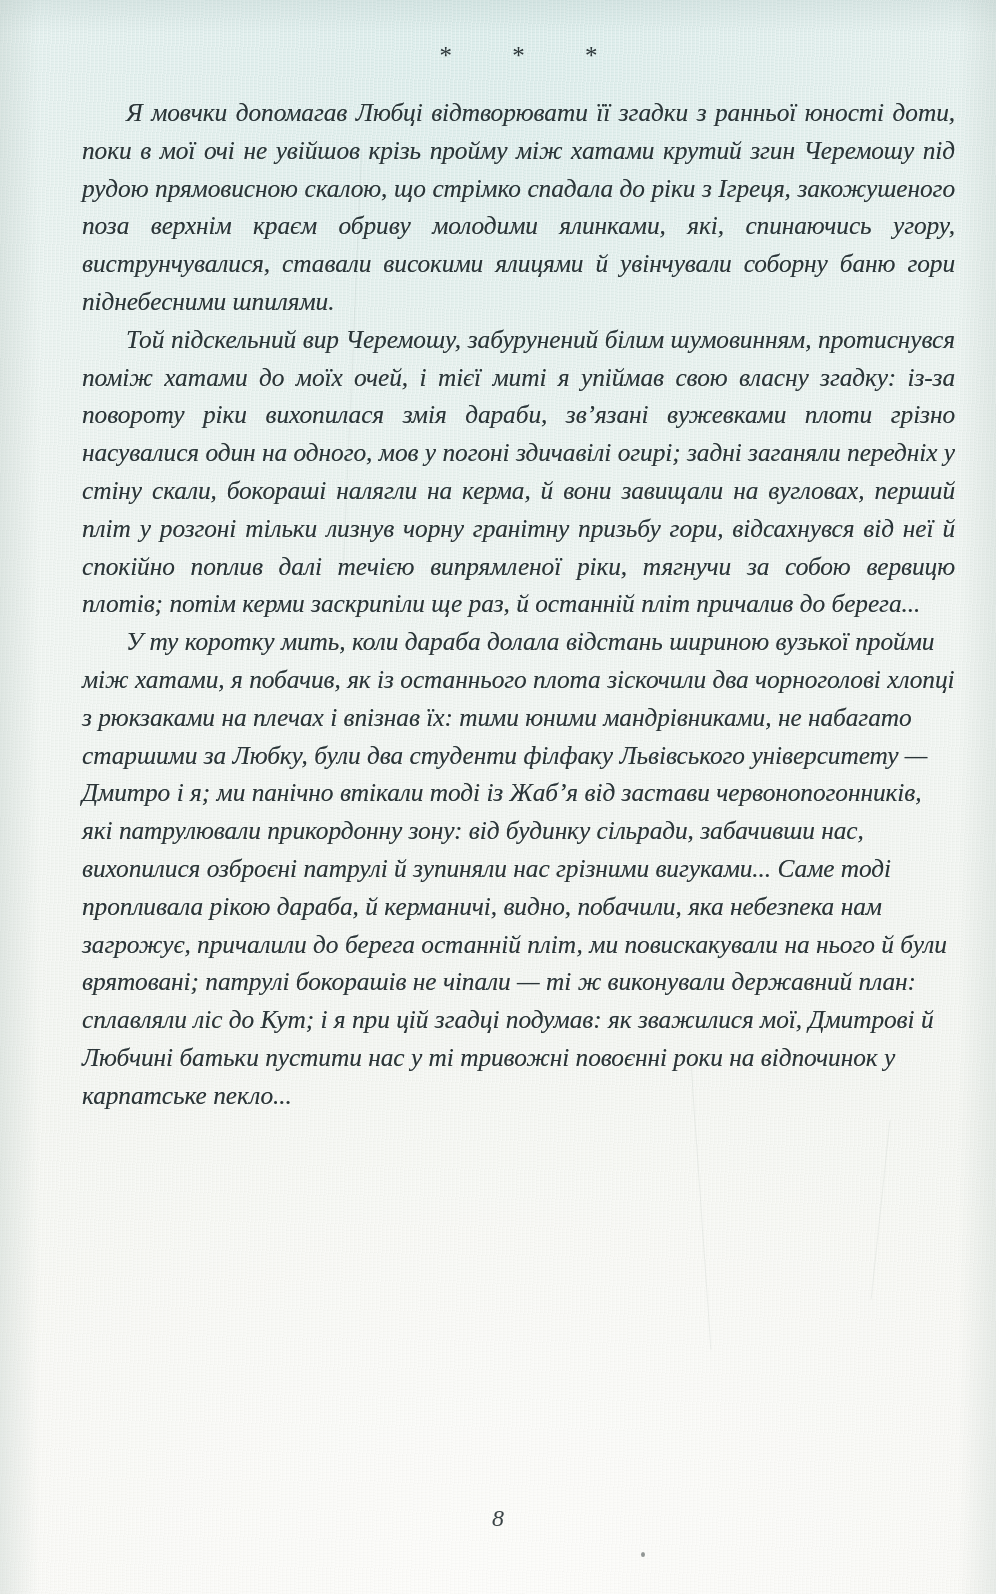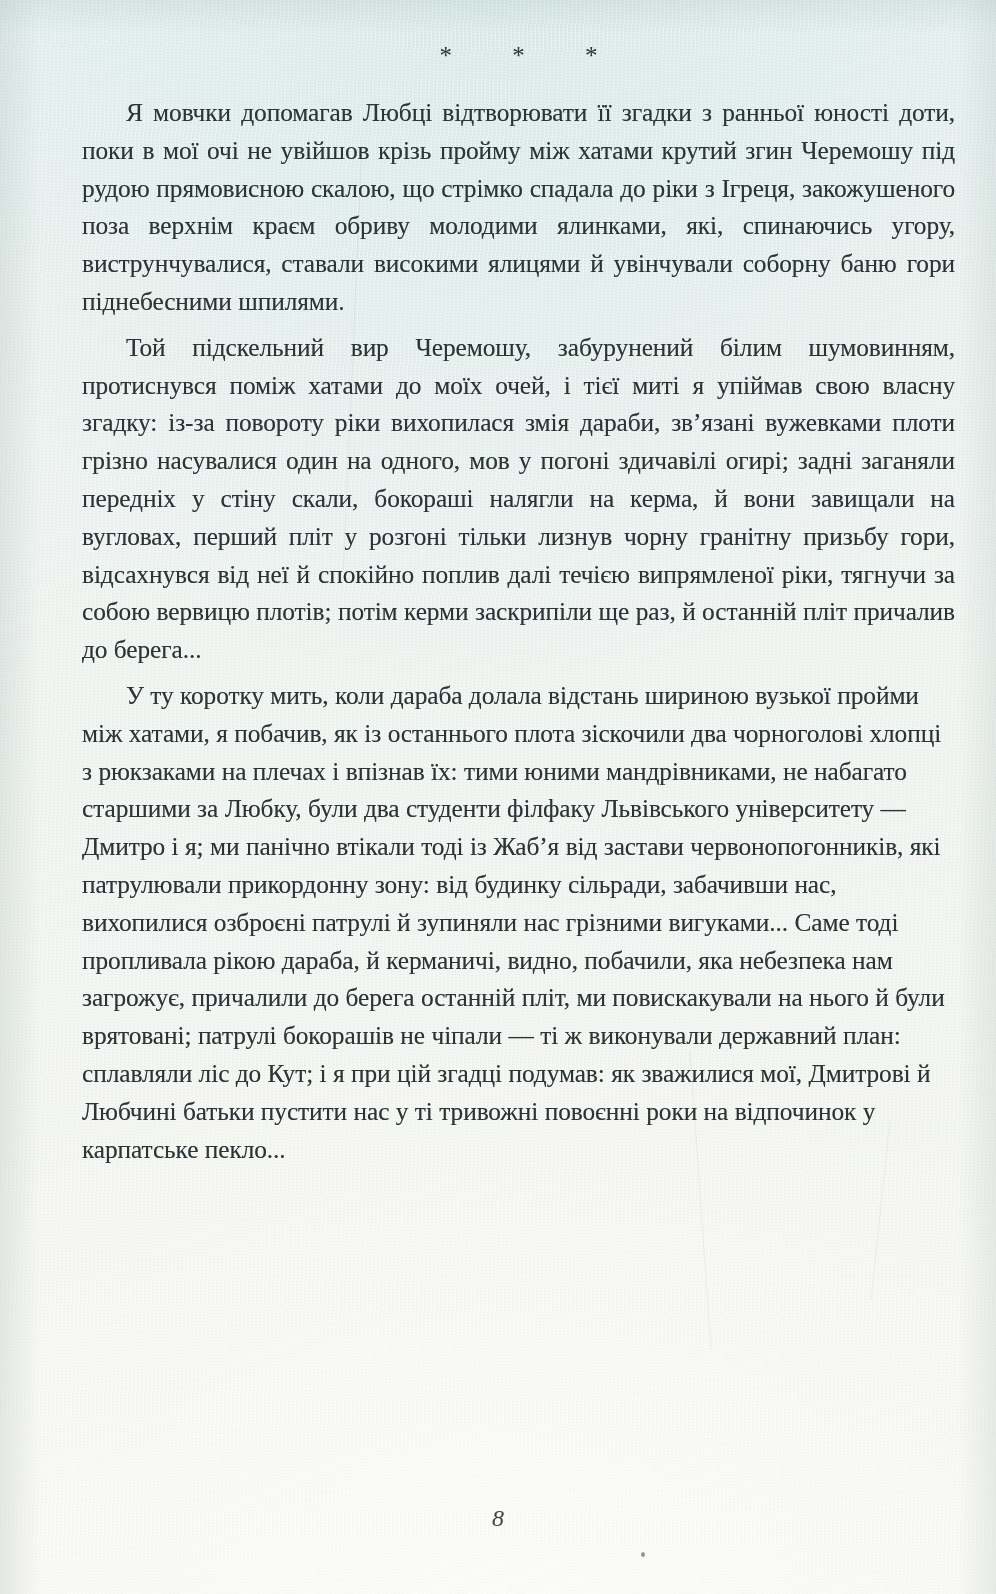--- a/index.html
+++ b/index.html
@@ -86,22 +86,23 @@
     margin: 0;
     text-indent: 44px;
     text-align: justify;
     font-size: 25.4px;
     line-height: 37.8px;
     color: #2b3538;
     letter-spacing: -0.1px;
     word-spacing: 0.2px;
     -webkit-font-smoothing: antialiased;
     text-shadow: 0 0 0.6px rgba(43,53,56,0.45);
+    font-style: italic;
   }
-  p.para + p.para { margin-top: 8px; }
+  p.para + p.para { margin-top: 0; }
   p.para:last-of-type { text-align: left; }
 
   .folio {
     position: absolute;
     left: 0;
     right: 0;
     top: 1505px;
     text-align: center;
     font-size: 24px;
     font-style: italic;

